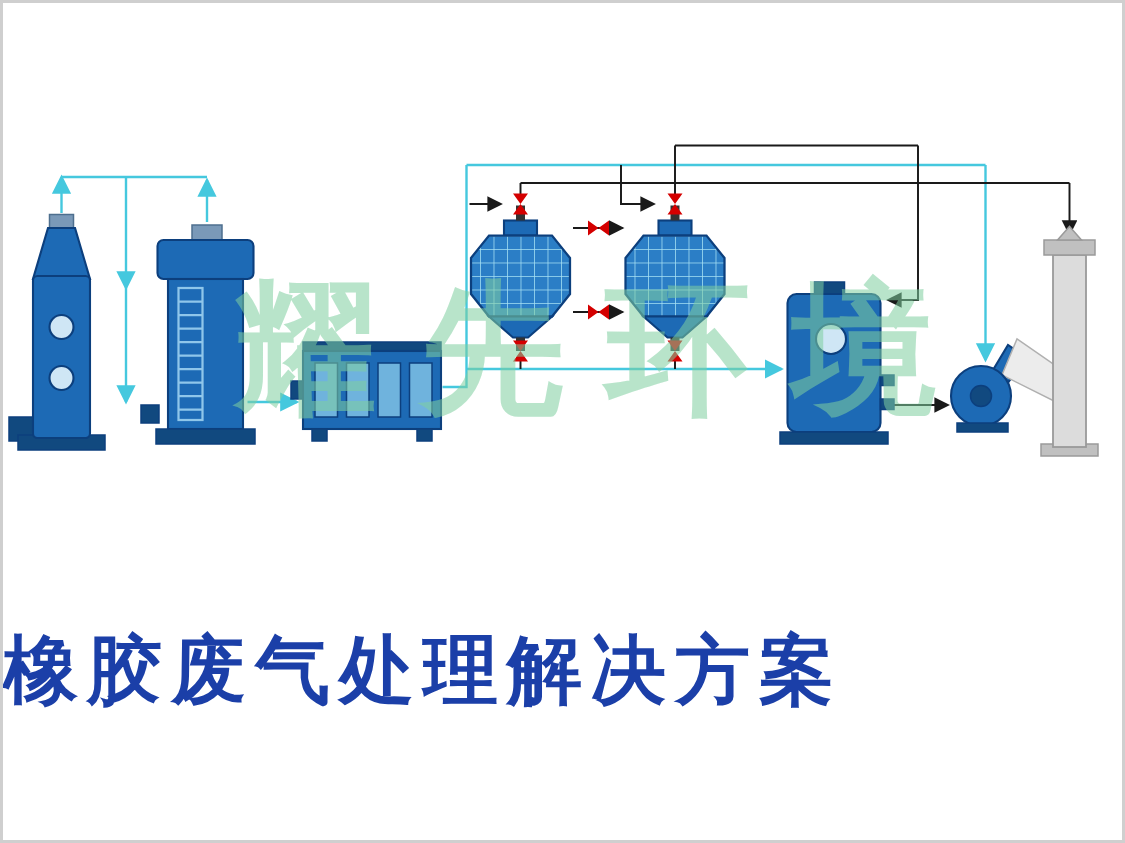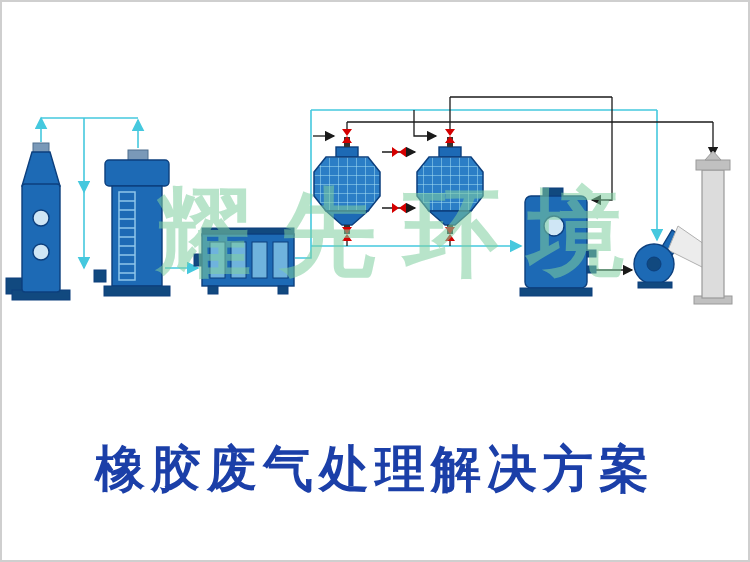--- a/index.html
+++ b/index.html
@@ -40,23 +40,22 @@
     letter-spacing:28px;
     color:var(--watermark-green);
     opacity:.55;
     font-family:"DejaVu Serif", serif;
     white-space:nowrap;
     pointer-events:none;
     margin-top:20px;
   }
   .title{
     position:absolute;
-    left:0;top:434px;
+    left:0;top:412px;
     width:100%;
-    text-align:center;
     font-size:50px;
     font-weight:bold;
     letter-spacing:6px;
     color:var(--title-blue);
     font-family:"DejaVu Serif", serif;
   }
 </style>
 </head>
 <body>
 

